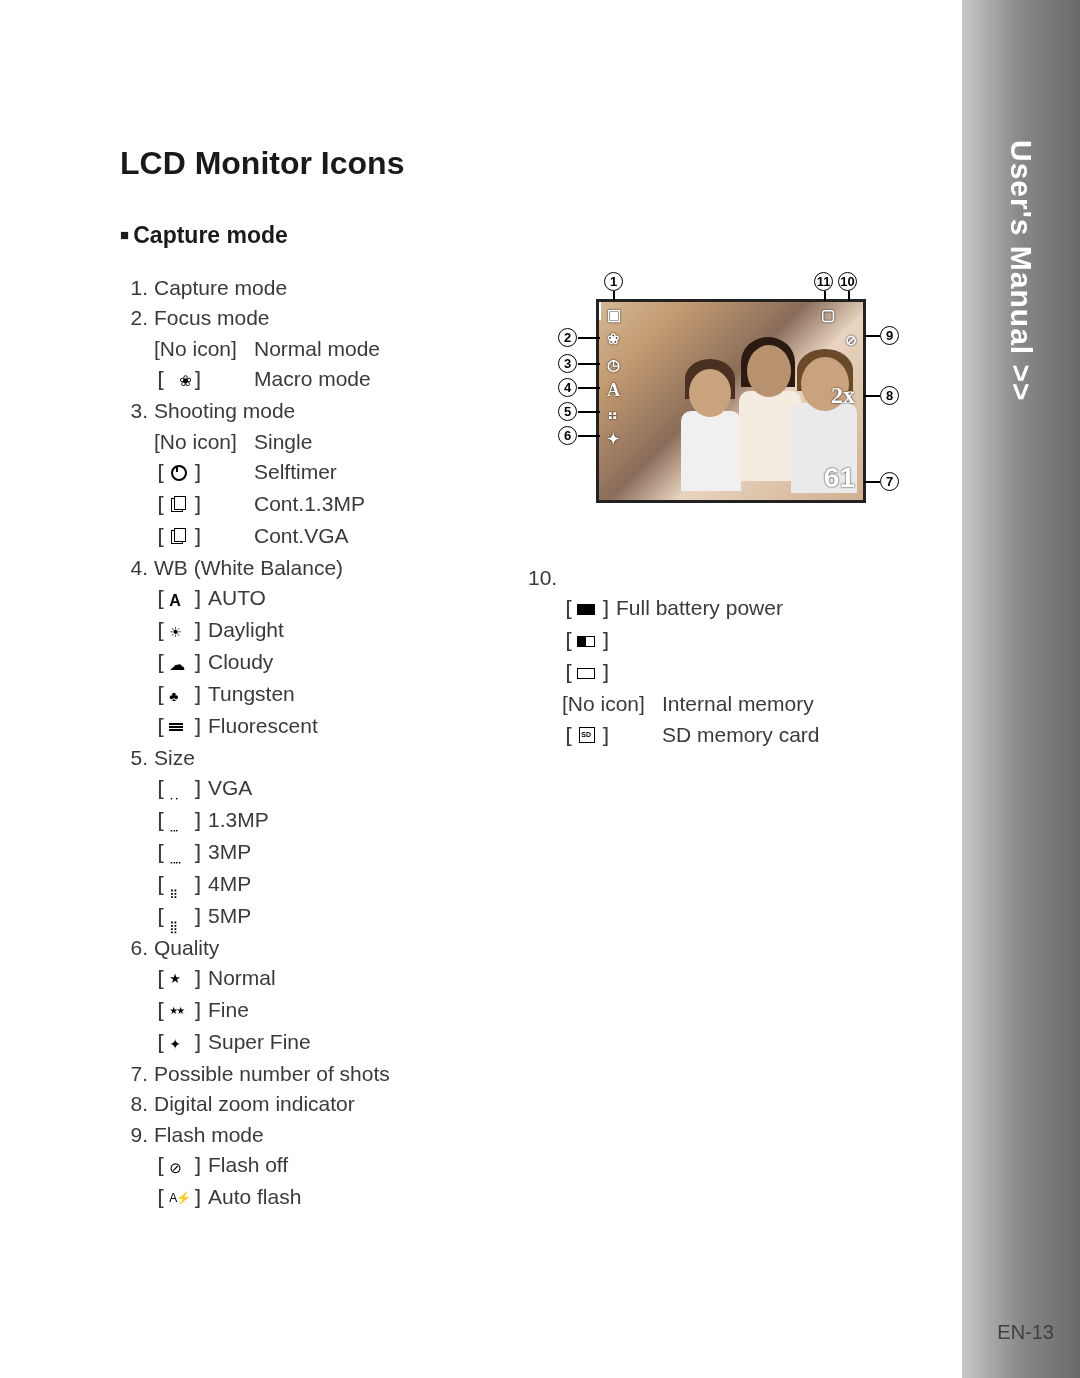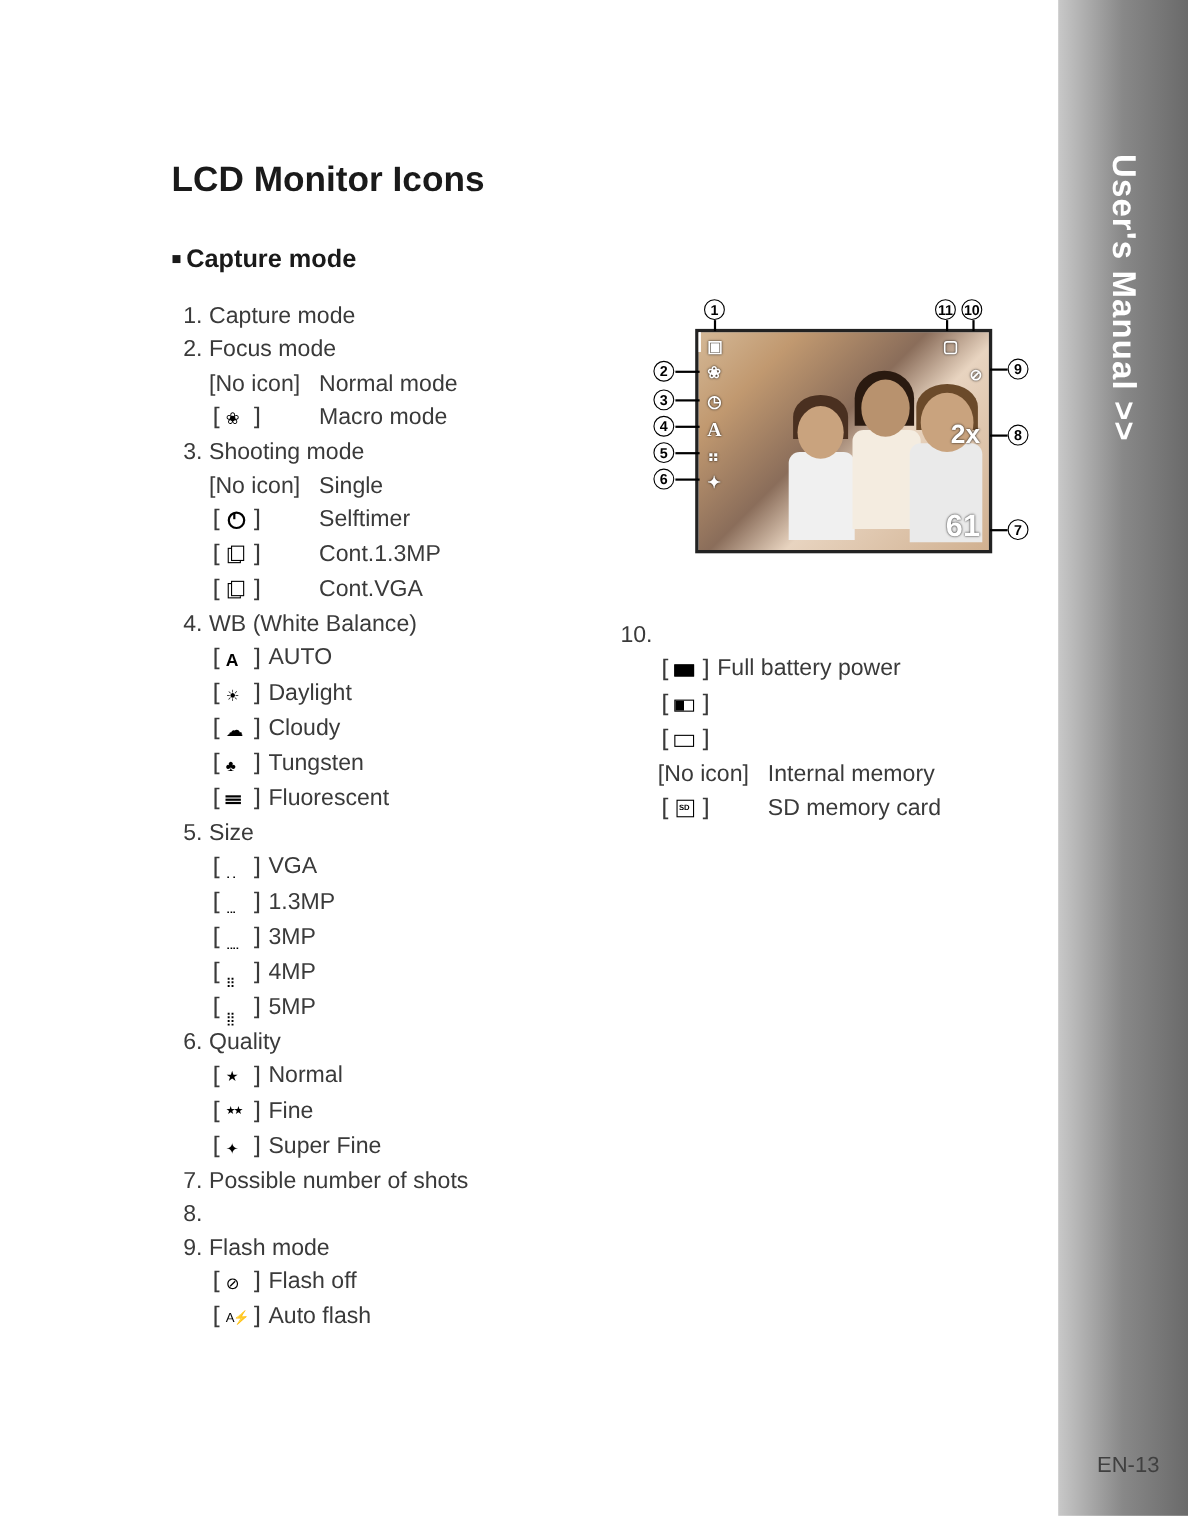--- a/index.html
+++ b/index.html
@@ -36,21 +36,20 @@
     bottom: 34px;
     right: 26px;
     font-size: 20px;
     color: #404040;
   }
   .content {
     position: absolute;
     left: 120px;
     top: 145px;
     width: 820px;
-    margin-left: 36px;
   }
   h1 {
     font-size: 32px;
     font-weight: 900;
     color: #1a1a1a;
     margin-bottom: 40px;
   }
   h2 {
     font-size: 23px;
     font-weight: 900;
@@ -70,21 +69,21 @@
   .col-left { width: 378px; }
   .col-right { width: 400px; }
   .list-line {
     font-size: 21px;
     color: #3a3a3a;
     line-height: 1.45;
     display: flex;
   }
   .num { width: 34px; flex-shrink: 0; text-align: right; padding-right: 6px; }
   .sub { padding-left: 34px; display: flex; }
-  .icon-slot { width: 100px; flex-shrink: 0; display: flex; align-items: center; gap: 0; }
+  .icon-slot { width: 100px; flex-shrink: 0; display: flex; align-items: center; gap: 0; text-align: center; }
   .icon-slot-narrow { width: 54px; flex-shrink: 0; display: flex; align-items: center; }
   .bracket { font-family: monospace; font-size: 22px; }
   .ic {
     display: inline-block;
     width: 20px;
     height: 16px;
     margin: 0 2px;
     vertical-align: -2px;
     position: relative;
   }
@@ -147,21 +146,21 @@
   .scr-ic{position:absolute;color:#fff;font-weight:bold;font-size:15px;text-shadow:0 0 2px #000;}
   .scr-cam{left:8px;top:4px;}
   .scr-mac{left:8px;top:28px;}
   .scr-tim{left:8px;top:54px;}
   .scr-wb{left:8px;top:78px;font-family:serif;font-size:18px;}
   .scr-siz{left:8px;top:104px;}
   .scr-sta{left:8px;top:128px;}
   .scr-sd{right:28px;top:4px;width:14px;height:14px;}
   .scr-bat{right:8px;top:5px;width:16px;height:10px;border:1.5px solid #fff;background:#fff;}
   .scr-fla{right:6px;top:30px;font-size:14px;}
-  .scr-zoom{right:8px;top:80px;font-size:24px;color:#fff;font-family:Liberation Sans, sans-serif;}
+  .scr-zoom{right:8px;top:80px;font-size:24px;color:#fff;font-family:Liberation Serif, serif;}
   .scr-cnt{right:8px;bottom:6px;font-size:28px;color:#fff;}
 
   .callout{position:absolute;font-weight:bold;font-size:17px;color:#000;}
   .callout-line{position:absolute;background:#000;height:1.5px;}
   .callout-line-v{position:absolute;background:#000;width:1.5px;}
   .circ{display:inline-block;width:19px;height:19px;border:1.6px solid #000;border-radius:50%;text-align:center;line-height:17px;font-size:13px;font-weight:bold;background:#fff;}
 </style>
 </head>
 <body>
 
@@ -350,20 +349,21 @@
           </span>
           <span>Super Fine</span>
         </div>
 
       <div class="list-line">
           <span class="num">7.</span>
           <span>Possible number of shots</span>
         </div>
       <div class="list-line">
           <span class="num">8.</span>
+          <span>Digital zoom indicator</span>
         </div>
       <div class="list-line">
           <span class="num">9.</span>
           <span>Flash mode</span>
         </div>
       <div class="list-line sub">
           <span class="icon-slot-narrow">
             <span class="bracket">[</span>
             <span class="ic ic-noflash"></span>
             <span class="bracket">]</span>

